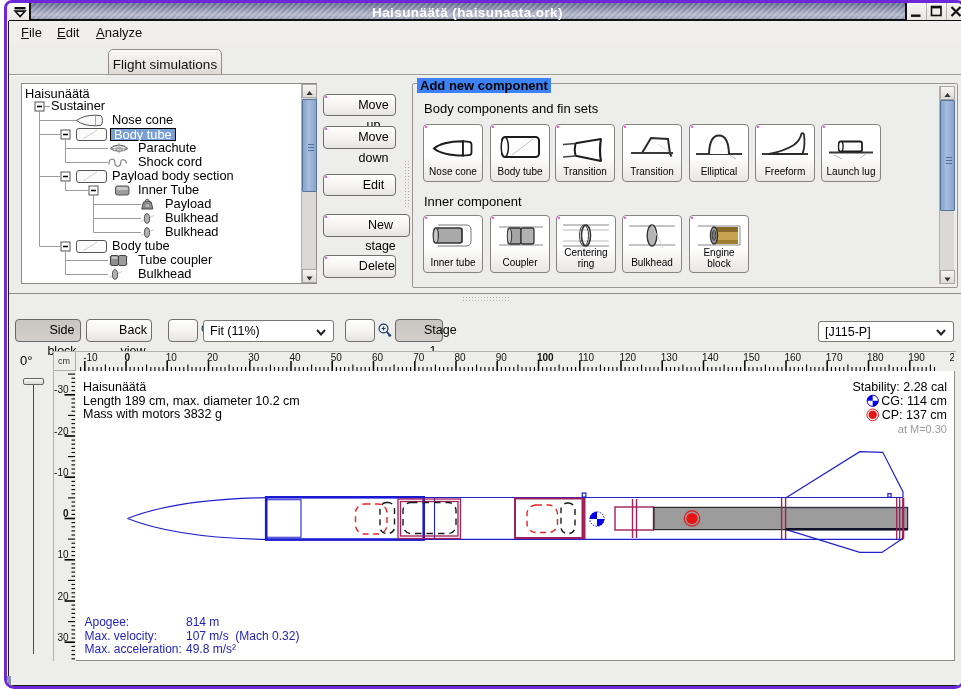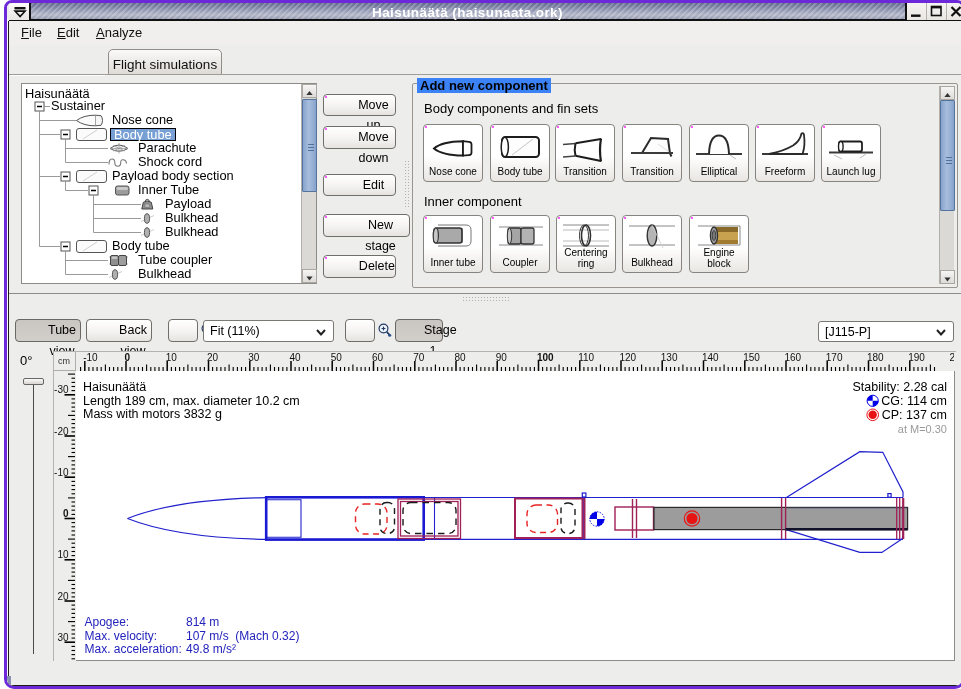--- a/index.html
+++ b/index.html
@@ -386,21 +386,21 @@
       </div>
   </div>
 
   <div id="hsplit"></div>
   <div id="vgrip" style="position:absolute;left:398px;top:158px;width:6px;height:49px;
     background-image:radial-gradient(circle at 1.5px 1.5px, #b5b0aa 0.9px, transparent 1px);background-size:3px 3px;"></div>
   <div id="hgrip" style="position:absolute;left:456px;top:294px;width:49px;height:6px;
     background-image:radial-gradient(circle at 1.5px 1.5px, #b5b0aa 0.9px, transparent 1px);background-size:3px 3px;"></div>
 
   <div id="toolbar">
-    <div class="btn pressed" style="left:6px;top:15px;width:66px;height:23px;line-height:21px;">Tube view</div>
+    <div class="btn pressed" style="left:6px;top:15px;width:66px;height:23px;line-height:21px;">Side block</div>
     <div class="btn" style="left:77px;top:15px;width:66px;height:23px;line-height:21px;">Back view</div>
     <div class="btn" style="left:159px;top:15px;width:23px;height:23px;" id="zoomout"><svg width="21" height="21" viewBox="0 0 21 21">
             <circle cx="9.5" cy="8.5" r="4.4" fill="#eef3fa" stroke="#223c66" stroke-width="1.2"></circle>
             <line x1="12.8" y1="11.8" x2="15.6" y2="15" stroke="#223c66" stroke-width="1.8"></line>
             <circle cx="15.7" cy="15.2" r="1.5" fill="#2d4f86"></circle>
             <line x1="7.6" y1="8.5" x2="11.4" y2="8.5" stroke="#223c66" stroke-width="1.1"></line>
           </svg></div>
     <div class="combo" style="left:194px;top:16px;width:131px;height:22px;">
           <span class="tx">Fit (11%)</span>
       <span class="arr"><svg width="20" height="19">

